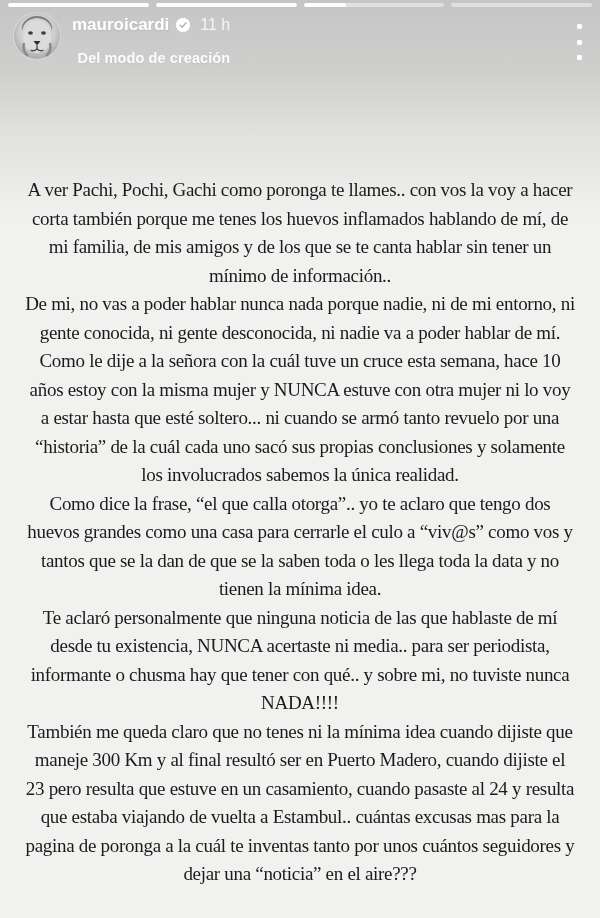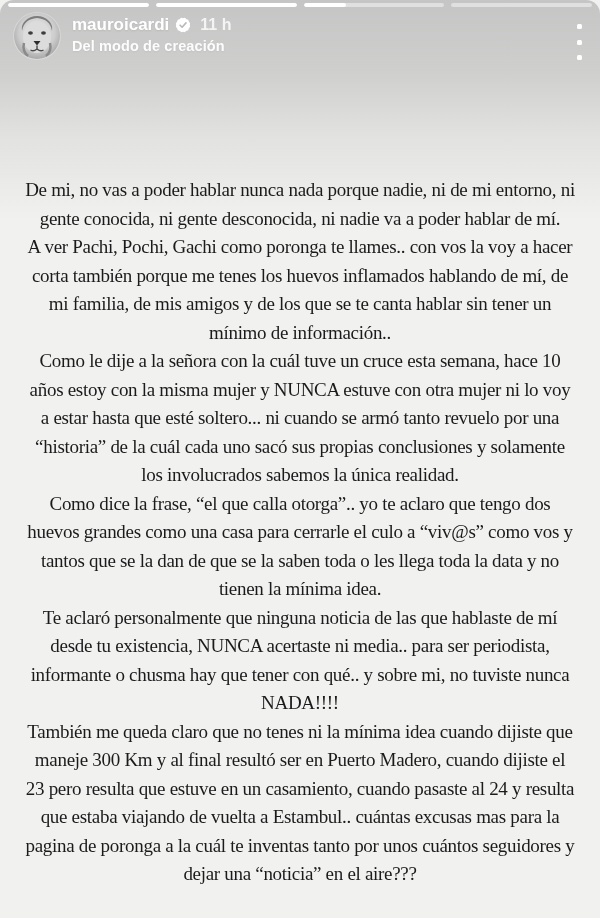--- a/index.html
+++ b/index.html
@@ -4,21 +4,20 @@
 <style>
   html,body{margin:0;padding:0;}
   body{
     width:600px;height:918px;overflow:hidden;
     font-family:"Liberation Sans", sans-serif;
     background:#f1f1f0;
   }
   .story{
     position:relative;width:600px;height:918px;
     background:linear-gradient(180deg,#c5c5c5 0%,#cfcfce 8%,#e2e2e1 15%,#f1f1f0 24%,#f1f1f0 100%);
-    border-radius:14px;
   }
   
   .progress-row{
     position:absolute;top:3px;left:8px;right:8px;
     display:flex;gap:7px;
   }
   .seg{
     flex:1;height:4px;border-radius:2px;
     background:rgba(255,255,255,0.45);overflow:hidden;
   }
@@ -35,26 +34,27 @@
   }
   .name-block{margin-left:12px;padding-top:2px;}
   .name-row{display:flex;align-items:center;}
   .username{
     color:#ffffff;font-weight:700;font-size:17px;line-height:19px;
     text-shadow:0 1px 2px rgba(0,0,0,0.08);cursor:pointer;
   }
   .badge{margin-left:6px;display:inline-flex;}
   .timestamp{
     margin-left:9px;color:rgba(255,255,255,0.8);
-    font-size:16px;font-weight:700;
+    font-size:16px;font-weight:400;
   }
   .subtitle{
-    margin-top:4px;color:rgba(255,255,255,0.95);
+    margin-top:16px;color:rgba(255,255,255,0.95);
     font-size:14.5px;font-weight:700;letter-spacing:0.1px;
     text-shadow:0 1px 2px rgba(0,0,0,0.06);
+    text-align:right;
   }
   .menu-dots{
     position:absolute;right:14px;top:24px;width:14px;height:36px;
     display:flex;flex-direction:column;align-items:center;justify-content:space-between;
     cursor:pointer;
   }
   .menu-dots span{
     width:5px;height:5px;border-radius:1.5px;background:#ffffff;display:block;
   }
   
@@ -128,21 +128,21 @@
     </div>
   </div>
 
   <div class="menu-dots">
     <span></span>
       <span></span>
       <span></span>
   </div>
 
   <div class="text-area" id="text-area">
+      <p>A ver Pachi, Pochi, Gachi como poronga te llames.. con vos la voy a hacer corta también porque me tenes los huevos inflamados hablando de mí, de mi familia, de mis amigos y de los que se te canta hablar sin tener un mínimo de información..</p>
       <p>De mi, no vas a poder hablar nunca nada porque nadie, ni de mi entorno, ni gente conocida, ni gente desconocida, ni nadie va a poder hablar de mí.</p>
-      <p>A ver Pachi, Pochi, Gachi como poronga te llames.. con vos la voy a hacer corta también porque me tenes los huevos inflamados hablando de mí, de mi familia, de mis amigos y de los que se te canta hablar sin tener un mínimo de información..</p>
       <p>Como le dije a la señora con la cuál tuve un cruce esta semana, hace 10 años estoy con la misma mujer y NUNCA estuve con otra mujer ni lo voy a estar hasta que esté soltero... ni cuando se armó tanto revuelo por una “historia” de la cuál cada uno sacó sus propias conclusiones y solamente los involucrados sabemos la única realidad.</p>
       <p>Como dice la frase, “el que calla otorga”.. yo te aclaro que tengo dos huevos grandes como una casa para cerrarle el culo a “viv@s” como vos y tantos que se la dan de que se la saben toda o les llega toda la data y no tienen la mínima idea.</p>
       <p>Te aclaró personalmente que ninguna noticia de las que hablaste de mí desde tu existencia, NUNCA acertaste ni media.. para ser periodista, informante o chusma hay que tener con qué.. y sobre mi, no tuviste nunca NADA!!!!</p>
       <p>También me queda claro que no tenes ni la mínima idea cuando dijiste que maneje 300 Km y al final resultó ser en Puerto Madero, cuando dijiste el 23 pero resulta que estuve en un casamiento, cuando pasaste al 24 y resulta que estaba viajando de vuelta a Estambul.. cuántas excusas mas para la pagina de poronga a la cuál te inventas tanto por unos cuántos seguidores y dejar una “noticia” en el aire???</p>
     </div>
 
 </div>
 
 </body></html>

